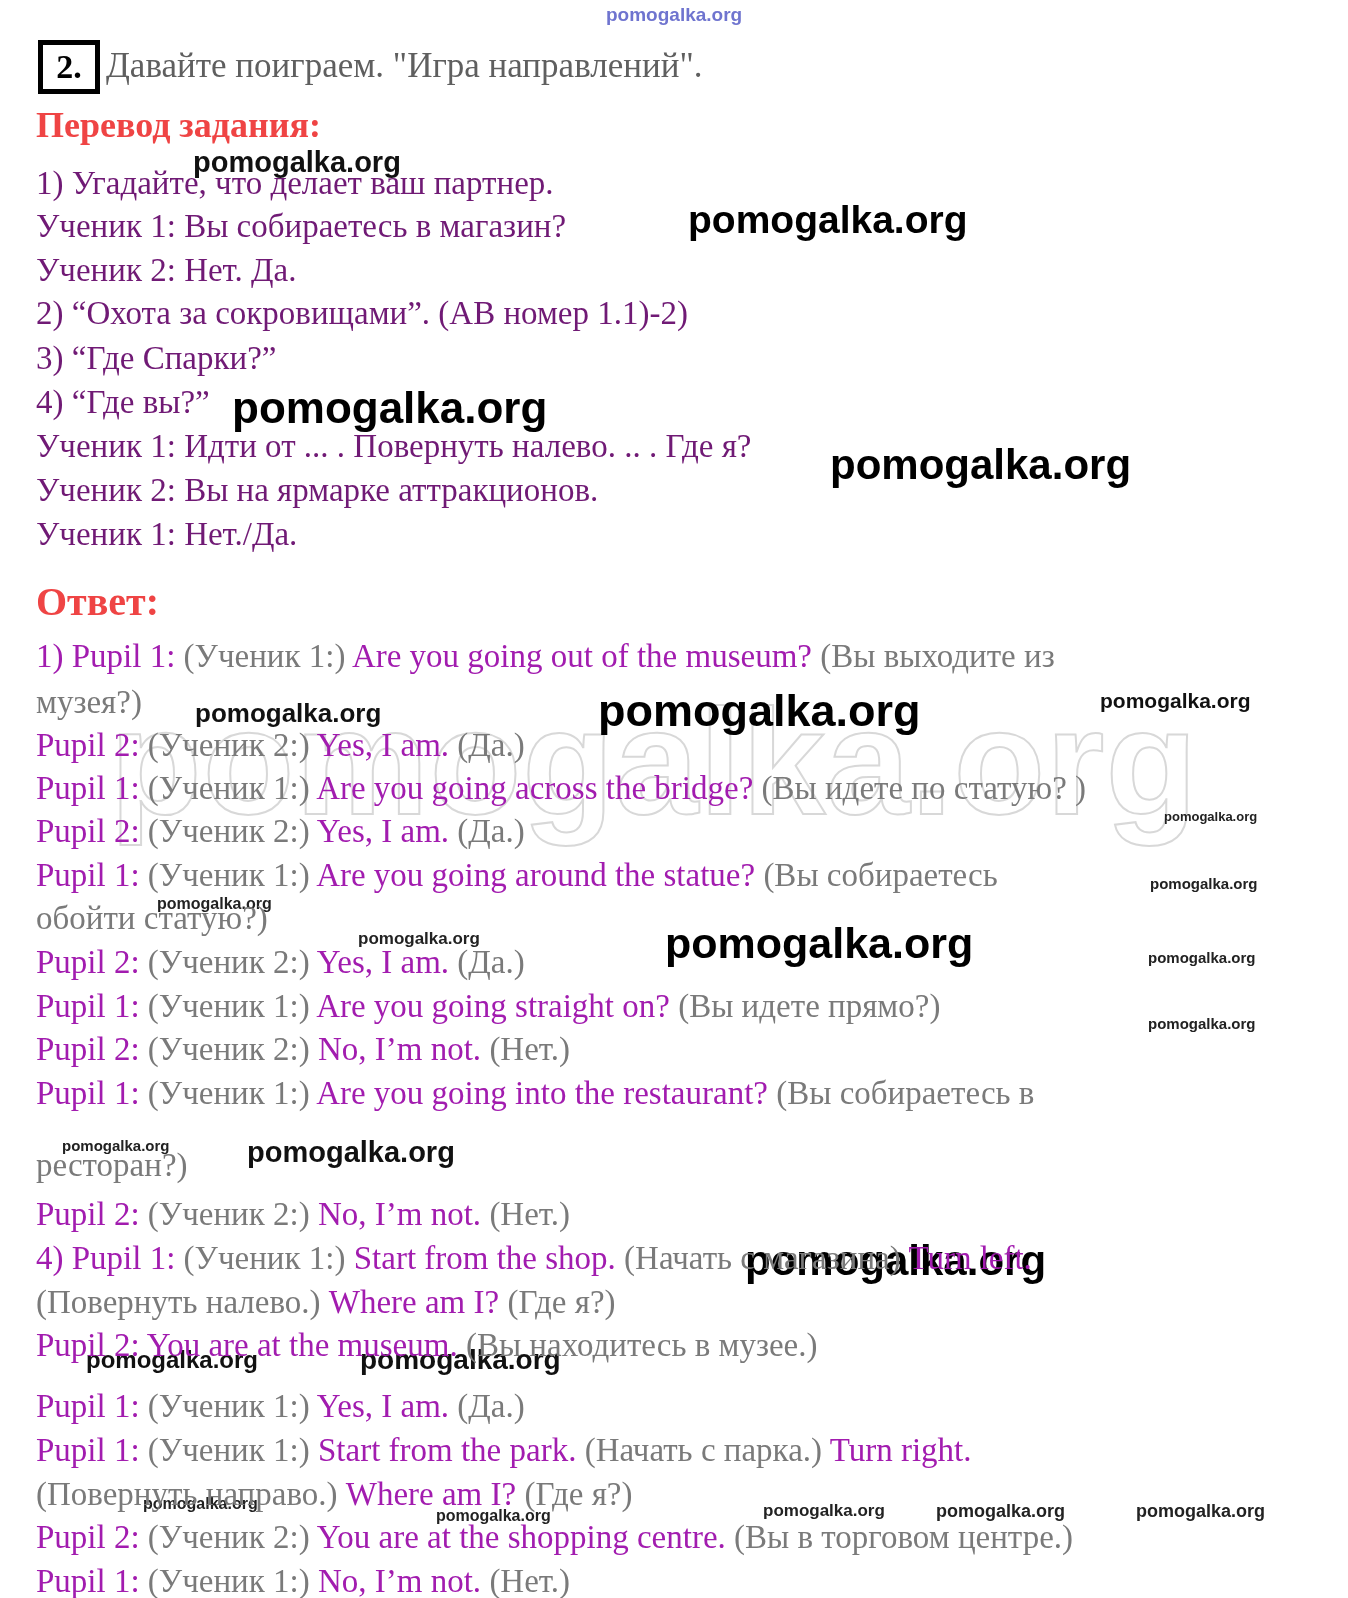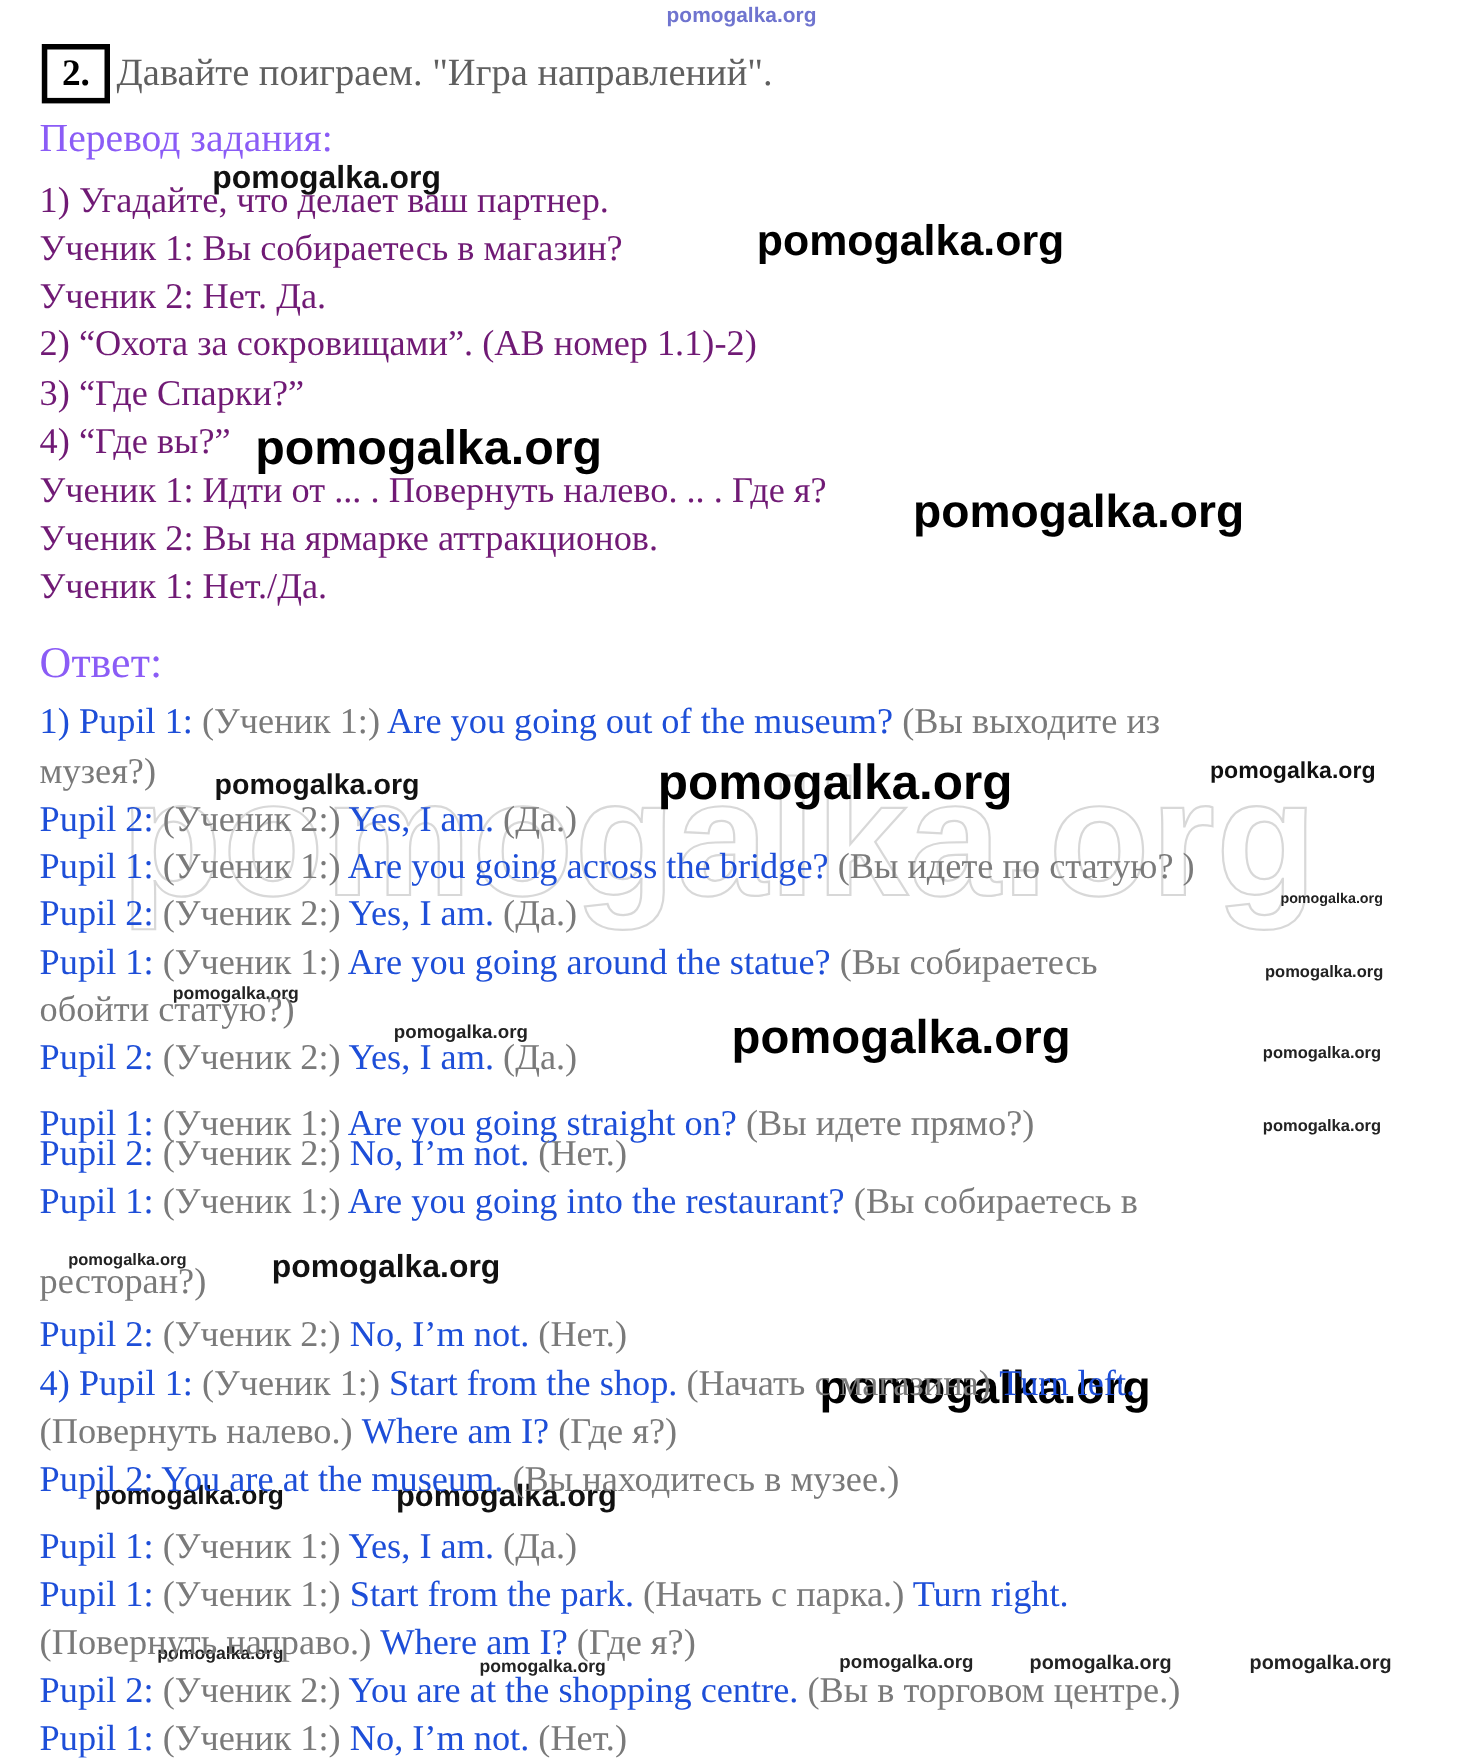--- a/index.html
+++ b/index.html
@@ -17,30 +17,30 @@
     border:5px solid #000;
     font-weight:bold;font-size:34px;line-height:44px;
     text-align:center;color:#000;
   }
   .task-title{
     position:absolute;left:106px;top:46px;
     font-size:35px;color:#5f5f5f;white-space:nowrap;
   }
   .heading{
     position:absolute;left:36px;
-    font-weight:normal;color:#8b5cf6;white-space:nowrap;text-align:right;
+    font-weight:bold;color:#ef4444;white-space:nowrap;text-align:right;
   }
   #translation-heading{top:104px;font-size:36px;}
   #answer-heading{top:578px;font-size:40px;}
   .line{
     position:absolute;left:36px;
     font-size:33px;line-height:1.1;white-space:nowrap;
   }
   .ru-line{color:#701a75;}
-  .en{color:#1d4ed8;}
+  .en{color:#a21caf;}
   .ru{color:#7a7a7a;text-align:right;}
   .wm{
     position:absolute;
     font-family:"Liberation Sans", sans-serif;
     color:#111;line-height:1;white-space:nowrap;
   }
   .ghost{
     position:absolute;left:110px;top:676px;
     font-family:"Liberation Sans", sans-serif;
     font-size:150px;font-weight:bold;letter-spacing:1px;
@@ -105,21 +105,21 @@
 
   <div id="answer-layer">
       <div class="line" style="top: 638px;"><span class="en">1) Pupil 1: </span><span class="ru">(Ученик 1:) </span><span class="en">Are you going out of the museum? </span><span class="ru">(Вы выходите из</span></div>
       <div class="line" style="top: 684px;"><span class="ru">музея?)</span></div>
       <div class="line" style="top: 727px;"><span class="en">Pupil 2: </span><span class="ru">(Ученик 2:) </span><span class="en">Yes, I am. </span><span class="ru">(Да.)</span></div>
       <div class="line" style="top: 770px;"><span class="en">Pupil 1: </span><span class="ru">(Ученик 1:) </span><span class="en">Are you going across the bridge? </span><span class="ru">(Вы идете по статую? )</span></div>
       <div class="line" style="top: 813px;"><span class="en">Pupil 2: </span><span class="ru">(Ученик 2:) </span><span class="en">Yes, I am. </span><span class="ru">(Да.)</span></div>
       <div class="line" style="top: 857px;"><span class="en">Pupil 1: </span><span class="ru">(Ученик 1:) </span><span class="en">Are you going around the statue? </span><span class="ru">(Вы собираетесь</span></div>
       <div class="line" style="top: 900px;"><span class="ru">обойти статую?)</span></div>
       <div class="line" style="top: 944px;"><span class="en">Pupil 2: </span><span class="ru">(Ученик 2:) </span><span class="en">Yes, I am.  </span><span class="ru">(Да.)</span></div>
-      <div class="line" style="top: 988px; margin-top: 16px;"><span class="en">Pupil 1: </span><span class="ru">(Ученик 1:) </span><span class="en">Are you going straight on? </span><span class="ru">(Вы идете прямо?)</span></div>
+      <div class="line" style="top: 988px;"><span class="en">Pupil 1: </span><span class="ru">(Ученик 1:) </span><span class="en">Are you going straight on? </span><span class="ru">(Вы идете прямо?)</span></div>
       <div class="line" style="top: 1031px;"><span class="en">Pupil 2: </span><span class="ru">(Ученик 2:) </span><span class="en">No, I’m not. </span><span class="ru">(Нет.)</span></div>
       <div class="line" style="top: 1075px;"><span class="en">Pupil 1: </span><span class="ru">(Ученик 1:) </span><span class="en">Are you going into the restaurant? </span><span class="ru">(Вы собираетесь в</span></div>
       <div class="line" style="top: 1147px;"><span class="ru">ресторан?)</span></div>
       <div class="line" style="top: 1196px;"><span class="en">Pupil 2: </span><span class="ru">(Ученик 2:) </span><span class="en">No, I’m not. </span><span class="ru">(Нет.)</span></div>
       <div class="line" style="top: 1240px;"><span class="en">4) Pupil 1: </span><span class="ru">(Ученик 1:) </span><span class="en">Start from the shop. </span><span class="ru">(Начать с магазина) </span><span class="en">Turn left.</span></div>
       <div class="line" style="top: 1284px;"><span class="ru">(Повернуть налево.) </span><span class="en">Where am I? </span><span class="ru">(Где я?)</span></div>
       <div class="line" style="top: 1327px;"><span class="en">Pupil 2: You are at the museum. </span><span class="ru">(Вы находитесь в музее.)</span></div>
       <div class="line" style="top: 1388px;"><span class="en">Pupil 1: </span><span class="ru">(Ученик 1:) </span><span class="en">Yes, I am. </span><span class="ru">(Да.)</span></div>
       <div class="line" style="top: 1432px;"><span class="en">Pupil 1: </span><span class="ru">(Ученик 1:) </span><span class="en">Start from the park. </span><span class="ru">(Начать с парка.) </span><span class="en">Turn right.</span></div>
       <div class="line" style="top: 1476px;"><span class="ru">(Повернуть направо.) </span><span class="en">Where am I? </span><span class="ru">(Где я?)</span></div>

